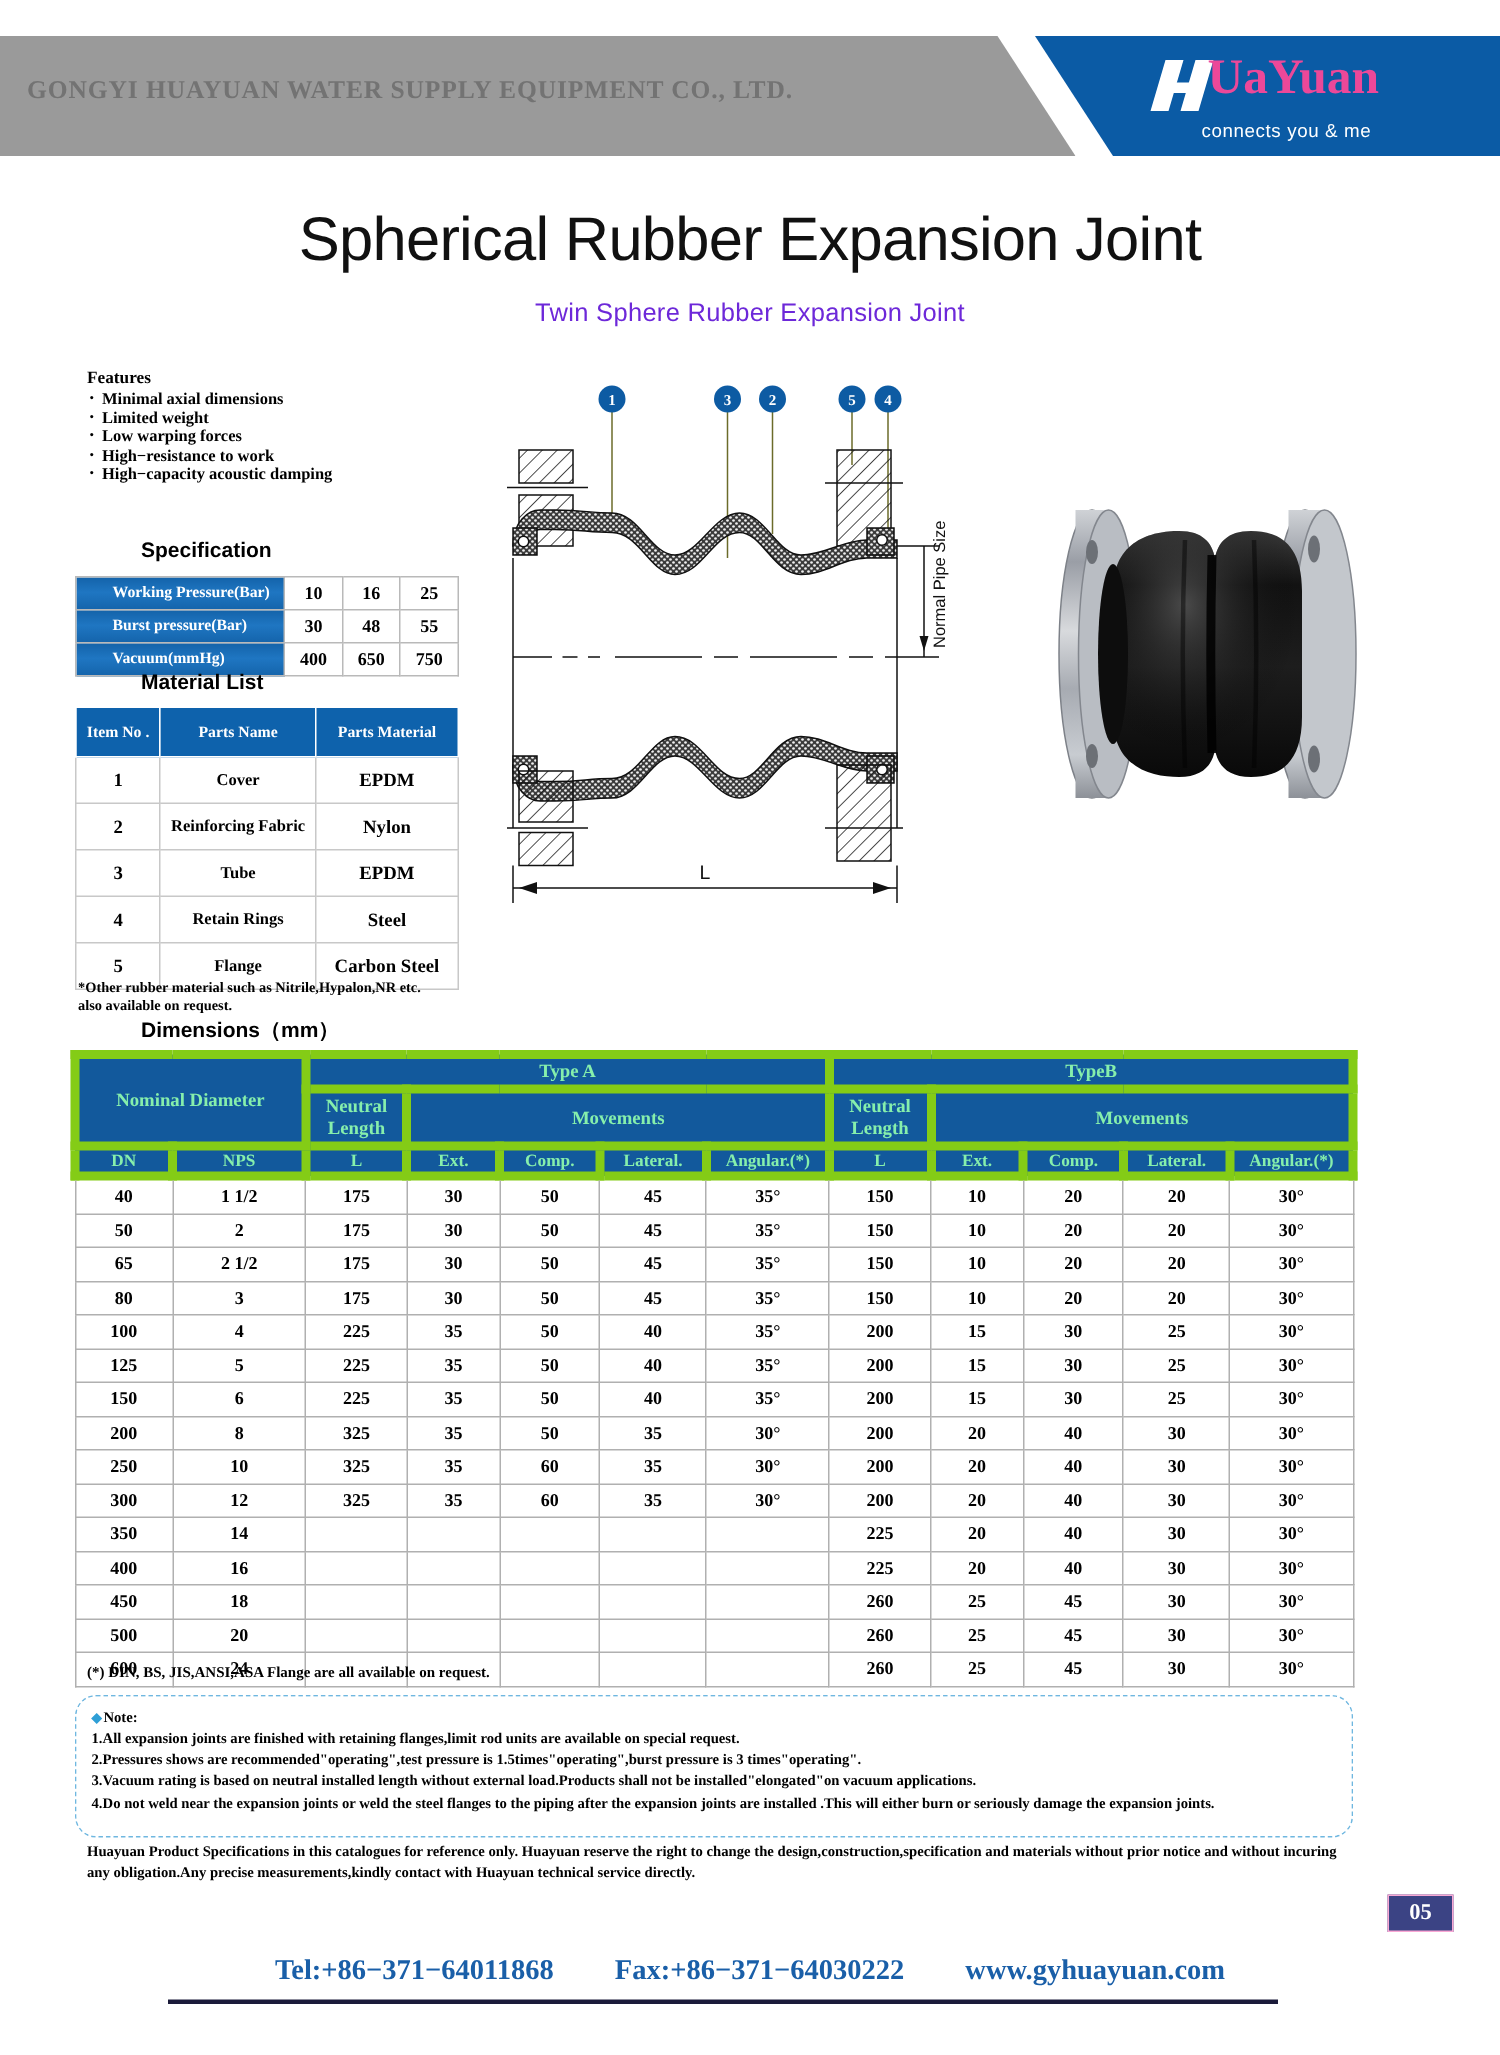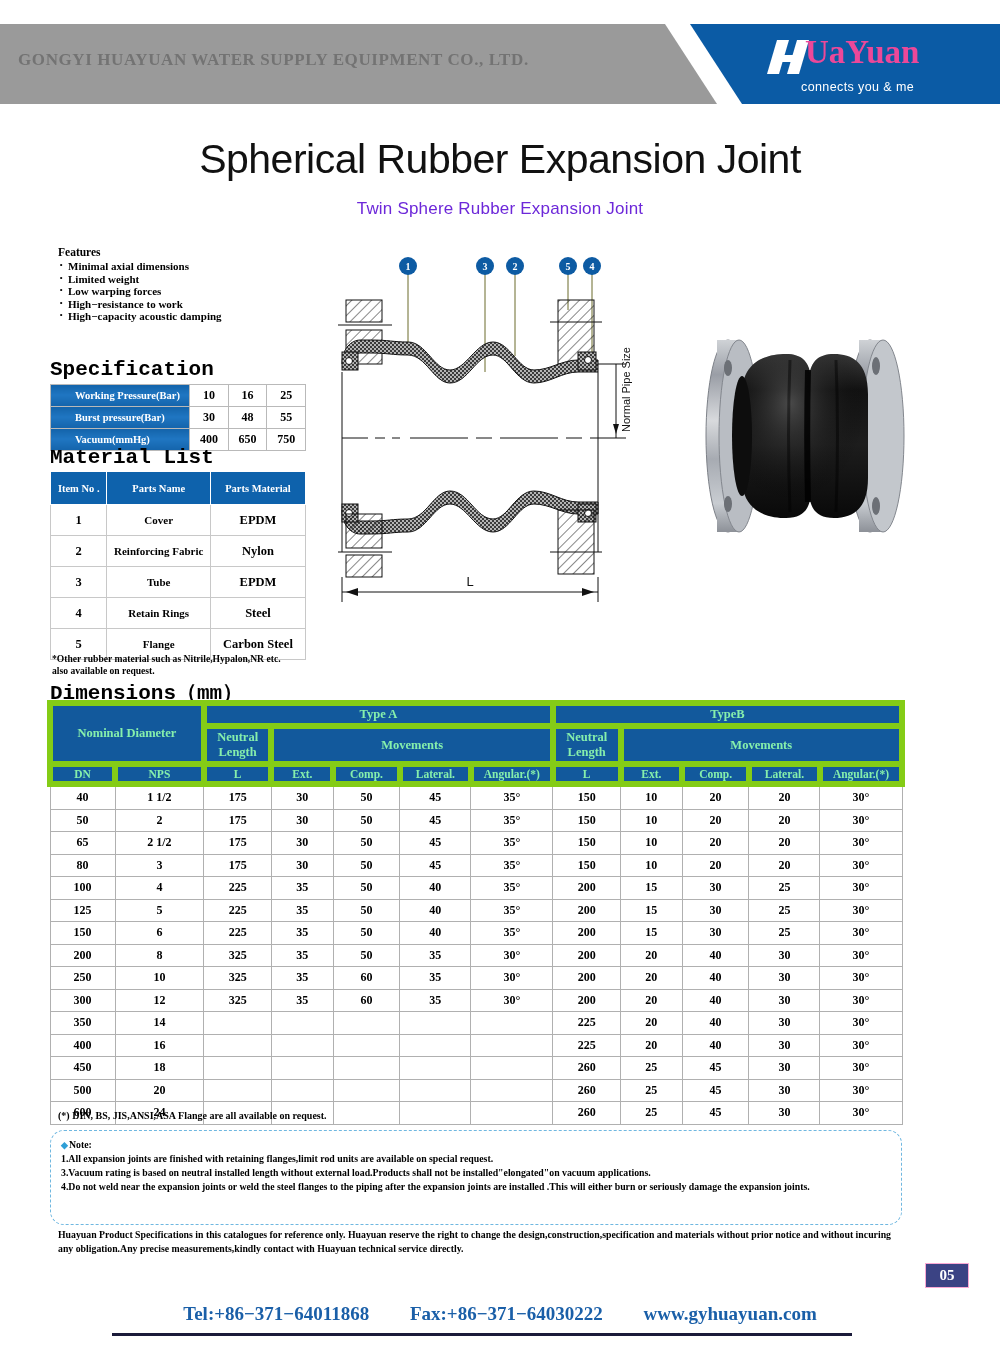--- a/index.html
+++ b/index.html
@@ -62,22 +62,23 @@
   .features h4{margin:0 0 2px 0;font-size:11.5px;font-weight:bold;color:#000;}
   .features ul{margin:0;padding:0;list-style:none;}
   .features li{
     font-size:11px;font-weight:bold;color:#000;line-height:12.6px;
     padding-left:10px;position:relative;white-space:nowrap;
   }
   .features li:before{content:"·";position:absolute;left:1px;top:-1px;font-size:13px;}
 
   
   .sec-head{
-    position:absolute;font-size:21px;font-weight:bold;color:#000;
-    font-family:Liberation Mono, monospace;
+    position:absolute;font-size:14px;font-weight:bold;color:#000;
+    font-family:Liberation Sans, sans-serif;
+    margin-left:44px;
   }
 
   
   .spec-table{
     position:absolute;left:50px;top:384px;border-collapse:collapse;
     width:256px;
   }
   .spec-table td{
     border:1px solid #b9b9b9;height:19px;font-size:11px;font-weight:bold;
     text-align:center;color:#000;
@@ -636,20 +637,21 @@
         <td>30</td>
         <td>30°</td>
       </tr>
     </tbody>
 </table>
 
 <div class="star-note">(*) DIN, BS, JIS,ANSI,ASA Flange are all available on request.</div>
 <div class="note-box">
   <div class="note-title"><span class="diamond">◆</span><span>Note:</span></div>
   <div class="note-line">1.All expansion joints are finished with retaining flanges,limit rod units are available on special request.</div>
+  <div class="note-line">2.Pressures shows are recommended"operating",test pressure is 1.5times"operating",burst pressure is 3  times"operating".</div>
   <div class="note-line">3.Vacuum rating is based on neutral  installed length without external load.Products shall not be installed"elongated"on vacuum applications.</div>
   <div class="note-line wrap">4.Do not weld near the expansion  joints or weld the steel flanges to the piping after the expansion joints are installed .This will either burn or seriously damage the expansion joints.</div>
 </div>
 <div class="disclaimer">Huayuan Product Specifications in this catalogues for reference only. Huayuan  reserve the right to change the design,construction,specification and materials without prior notice and without incuring any obligation.Any precise measurements,kindly contact with Huayuan technical  service directly.</div>
 
 <div class="pagenum">05</div>
 <div class="footer">
   <span>Tel:+86−371−64011868</span>
   <span>Fax:+86−371−64030222</span>
   <span>www.gyhuayuan.com</span>

